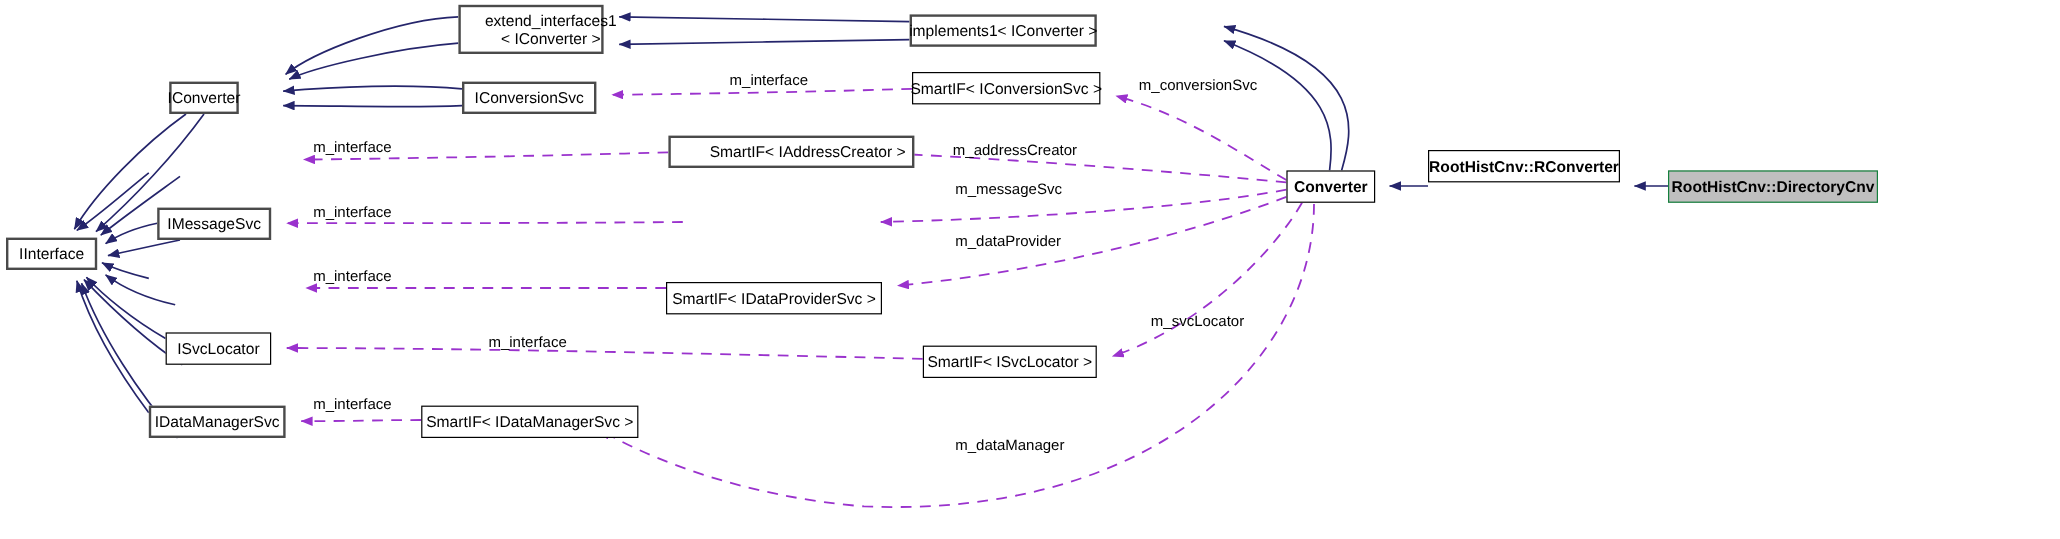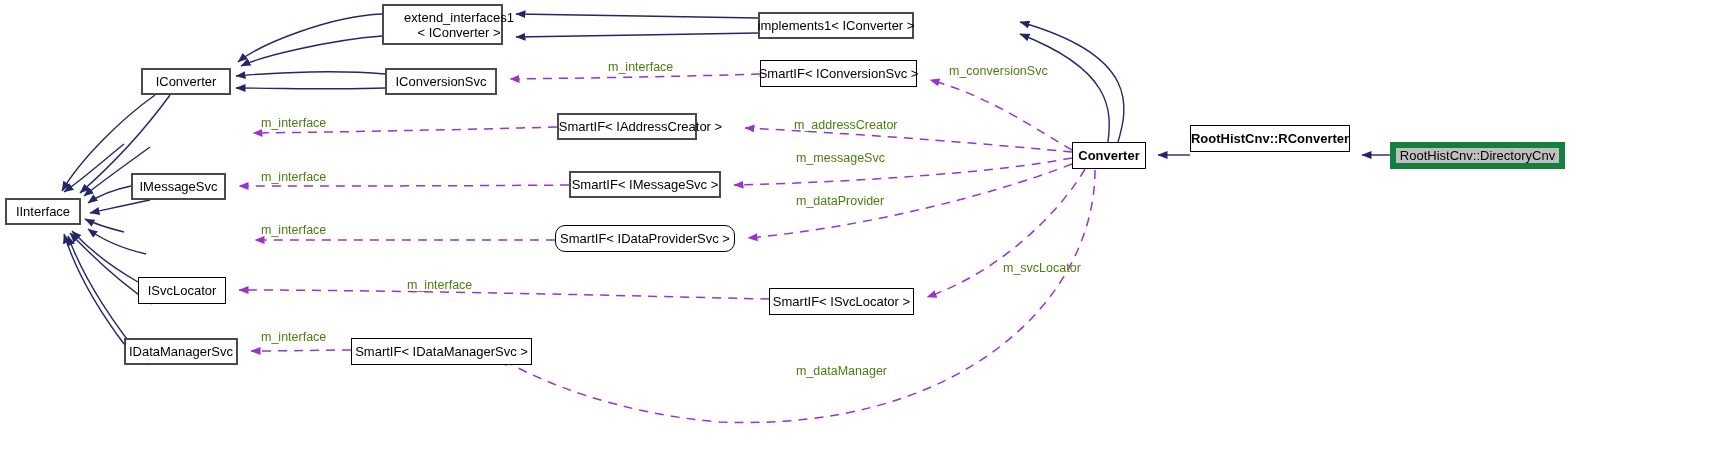--- a/index.html
+++ b/index.html
@@ -20,26 +20,26 @@
     font-size:13px;
     line-height:14px;
     display:flex;
     align-items:center;
     justify-content:center;
     text-align:center;
     white-space:pre;
     z-index:5;
   }
   .node.thick{border:2px solid #4a4a4a;}
-  .node.current{background:#bfbfbf;border:6px solid #15803d;}
+  .node.current{background:#bfbfbf;border:1px solid #15803d;font-weight:bold;}
   .node.two-line{line-height:15px;}
   .edgelabel{
     position:absolute;
     font-size:12.5px;
-    color:#4d7c0f;
+    color:#000000;
     white-space:pre;
     z-index:6;
     background:transparent;
   }
 </style>
 </head>
 <body>
 
 <div id="canvas">
 
@@ -108,44 +108,43 @@
       <path d="M1072,152 C1010,146 870,134 745,128"></path>
       <path d="M1072,158 C1000,172 860,182 734,185"></path>
       <path d="M1072,164 C990,196 860,228 748,238"></path>
       <path d="M1085,169 C1060,212 1000,272 927,297"></path>
       <path d="M1095,170 C1095,300 960,432 720,422 C620,414 540,382 500,358"></path>
     </g>
   </svg>
 
   <div class="node thick" style="left:5px;top:198px;width:76px;height:27px;"><span>IInterface</span></div>
 
-  <div class="node thick" style="left:141px;top:68px;width:90px;height:27px;"><span>IConverter</span></div>
+  <div class="node thick" style="left:141px;top:68px;width:58px;height:27px;"><span>IConverter</span></div>
 
 
   <div class="node thick" style="left:131px;top:173px;width:95px;height:27px;"><span>IMessageSvc</span></div>
 
 
   <div class="node" style="left:138px;top:277px;width:88px;height:27px;"><span>ISvcLocator</span></div>
 
   <div class="node thick" style="left:124px;top:338px;width:114px;height:27px;"><span>IDataManagerSvc</span></div>
 
   <div class="node thick two-line" style="left:382px;top:4px;width:121px;height:41px;padding-left:33px;"><span>extend_interfaces1
 &lt; IConverter &gt;</span></div>
 
   <div class="node thick" style="left:385px;top:68px;width:112px;height:27px;"><span>IConversionSvc</span></div>
 
   <div class="node thick" style="left:758px;top:12px;width:156px;height:27px;"><span>implements1&lt; IConverter &gt;</span></div>
 
   <div class="node" style="left:760px;top:60px;width:157px;height:27px;text-align:right;"><span>SmartIF&lt; IConversionSvc &gt;</span></div>
 
-  <div class="node thick" style="left:557px;top:113px;width:140px;height:27px;padding-left:27px;"><span>SmartIF&lt; IAddressCreator &gt;</span></div>
+  <div class="node thick" style="left:557px;top:113px;width:205px;height:27px;padding-left:27px;"><span>SmartIF&lt; IAddressCreator &gt;</span></div>
 
-  <div class="node thick" style="left:569px;top:171px;width:152px;height:27px;"><span>SmartIF&lt; IMessageSvc &gt;</span></div>
 
-  <div class="node" style="left:555px;top:225px;width:180px;height:27px;border-radius:10px;"><span>SmartIF&lt; IDataProviderSvc &gt;</span></div>
+  <div class="node" style="left:555px;top:235px;width:180px;height:27px;"><span>SmartIF&lt; IDataProviderSvc &gt;</span></div>
 
   <div class="node" style="left:769px;top:288px;width:145px;height:27px;"><span>SmartIF&lt; ISvcLocator &gt;</span></div>
 
   <div class="node" style="left:351px;top:338px;width:181px;height:27px;"><span>SmartIF&lt; IDataManagerSvc &gt;</span></div>
 
   <div class="node" style="left:1072px;top:142px;width:74px;height:27px;font-weight:bold;"><span>Converter</span></div>
 
   <div class="node" style="left:1190px;top:125px;width:160px;height:27px;font-weight:bold;"><span>RootHistCnv::RConverter</span></div>
 
   <div class="node current" style="left:1390px;top:142px;width:175px;height:27px;"><span>RootHistCnv::DirectoryCnv</span></div>
@@ -153,16 +152,16 @@
   <div class="edgelabel" style="left:608px;top:60px;"><span>m_interface</span></div>
   <div class="edgelabel" style="left:261px;top:116px;"><span>m_interface</span></div>
   <div class="edgelabel" style="left:261px;top:170px;"><span>m_interface</span></div>
   <div class="edgelabel" style="left:261px;top:223px;"><span>m_interface</span></div>
   <div class="edgelabel" style="left:407px;top:278px;"><span>m_interface</span></div>
   <div class="edgelabel" style="left:261px;top:330px;"><span>m_interface</span></div>
   <div class="edgelabel" style="left:949px;top:64px;text-align:right;"><span>m_conversionSvc</span></div>
   <div class="edgelabel" style="left:794px;top:118px;"><span>m_addressCreator</span></div>
   <div class="edgelabel" style="left:796px;top:151px;"><span>m_messageSvc</span></div>
   <div class="edgelabel" style="left:796px;top:181px;margin-top:13px;"><span>m_dataProvider</span></div>
-  <div class="edgelabel" style="left:959px;top:261px;margin-left:44px;"><span>m_svcLocator</span></div>
+  <div class="edgelabel" style="left:959px;top:261px;"><span>m_svcLocator</span></div>
   <div class="edgelabel" style="left:796px;top:364px;"><span>m_dataManager</span></div>
 
 </div>
 
 </body></html>

